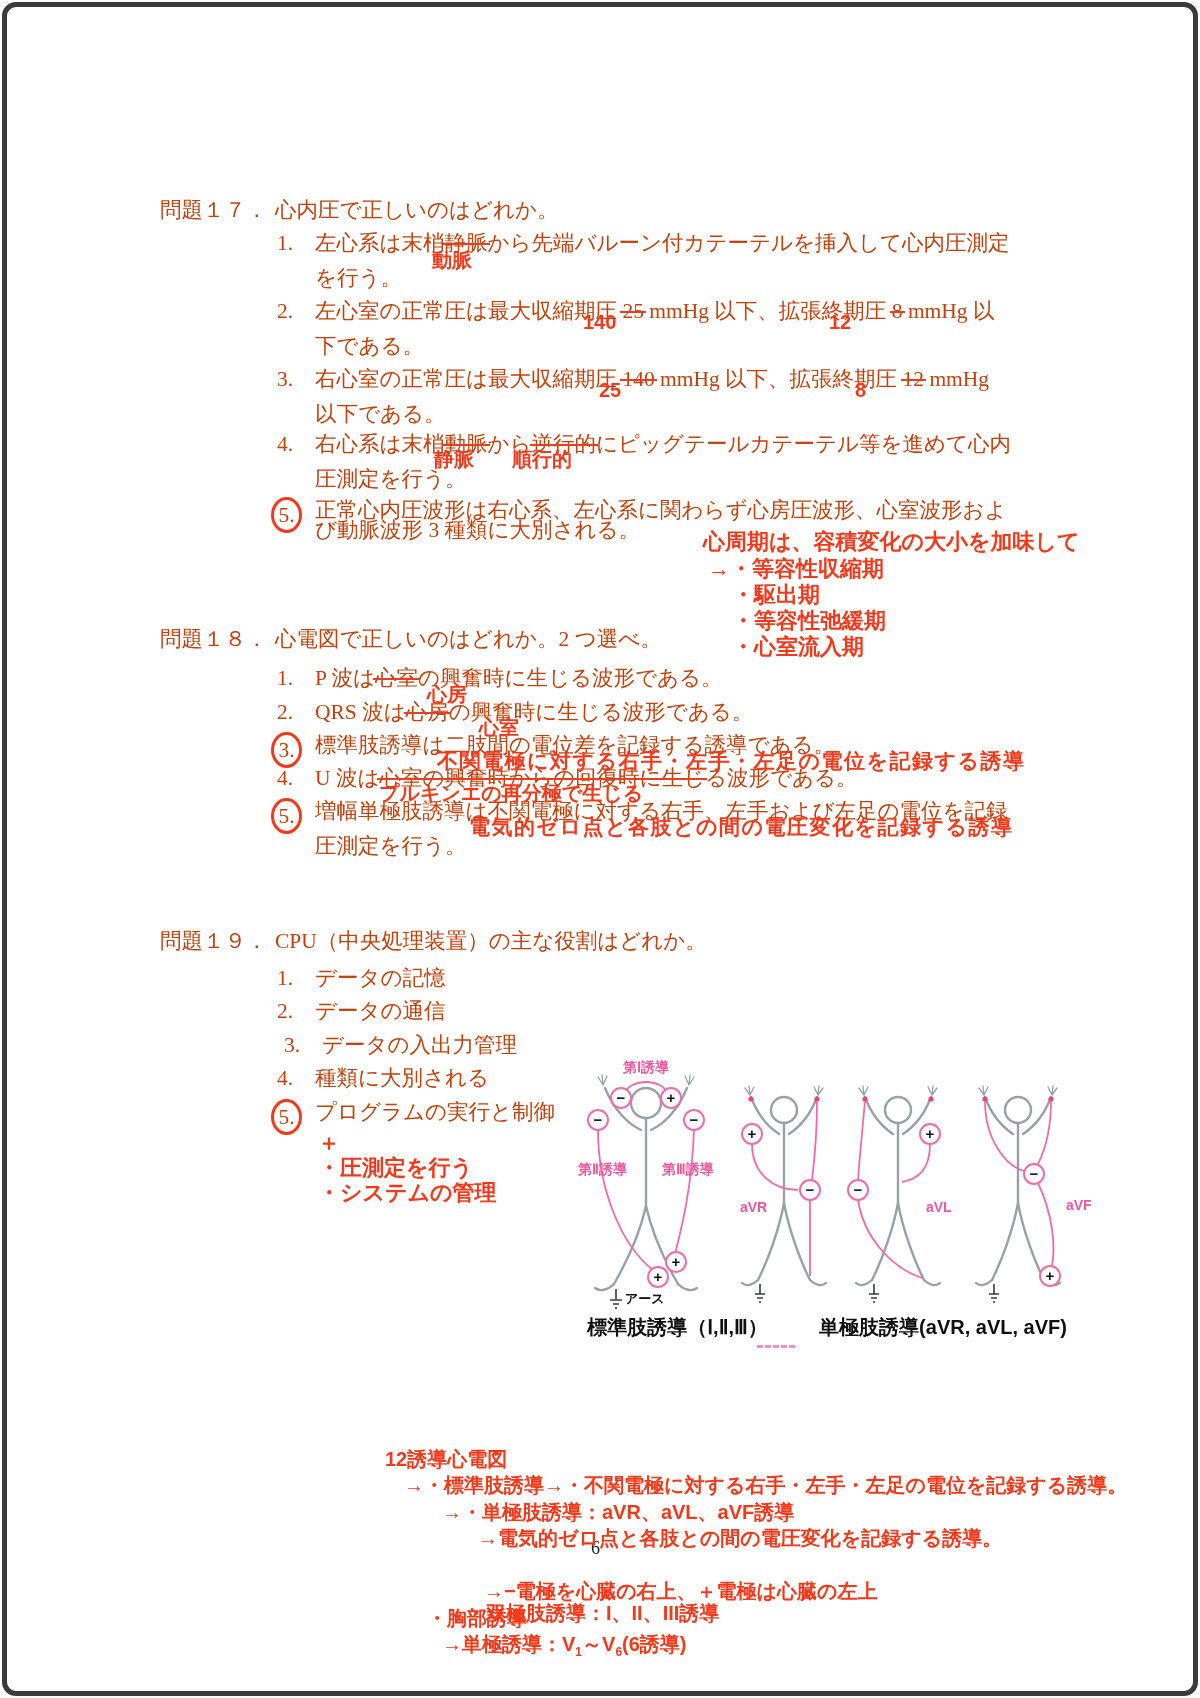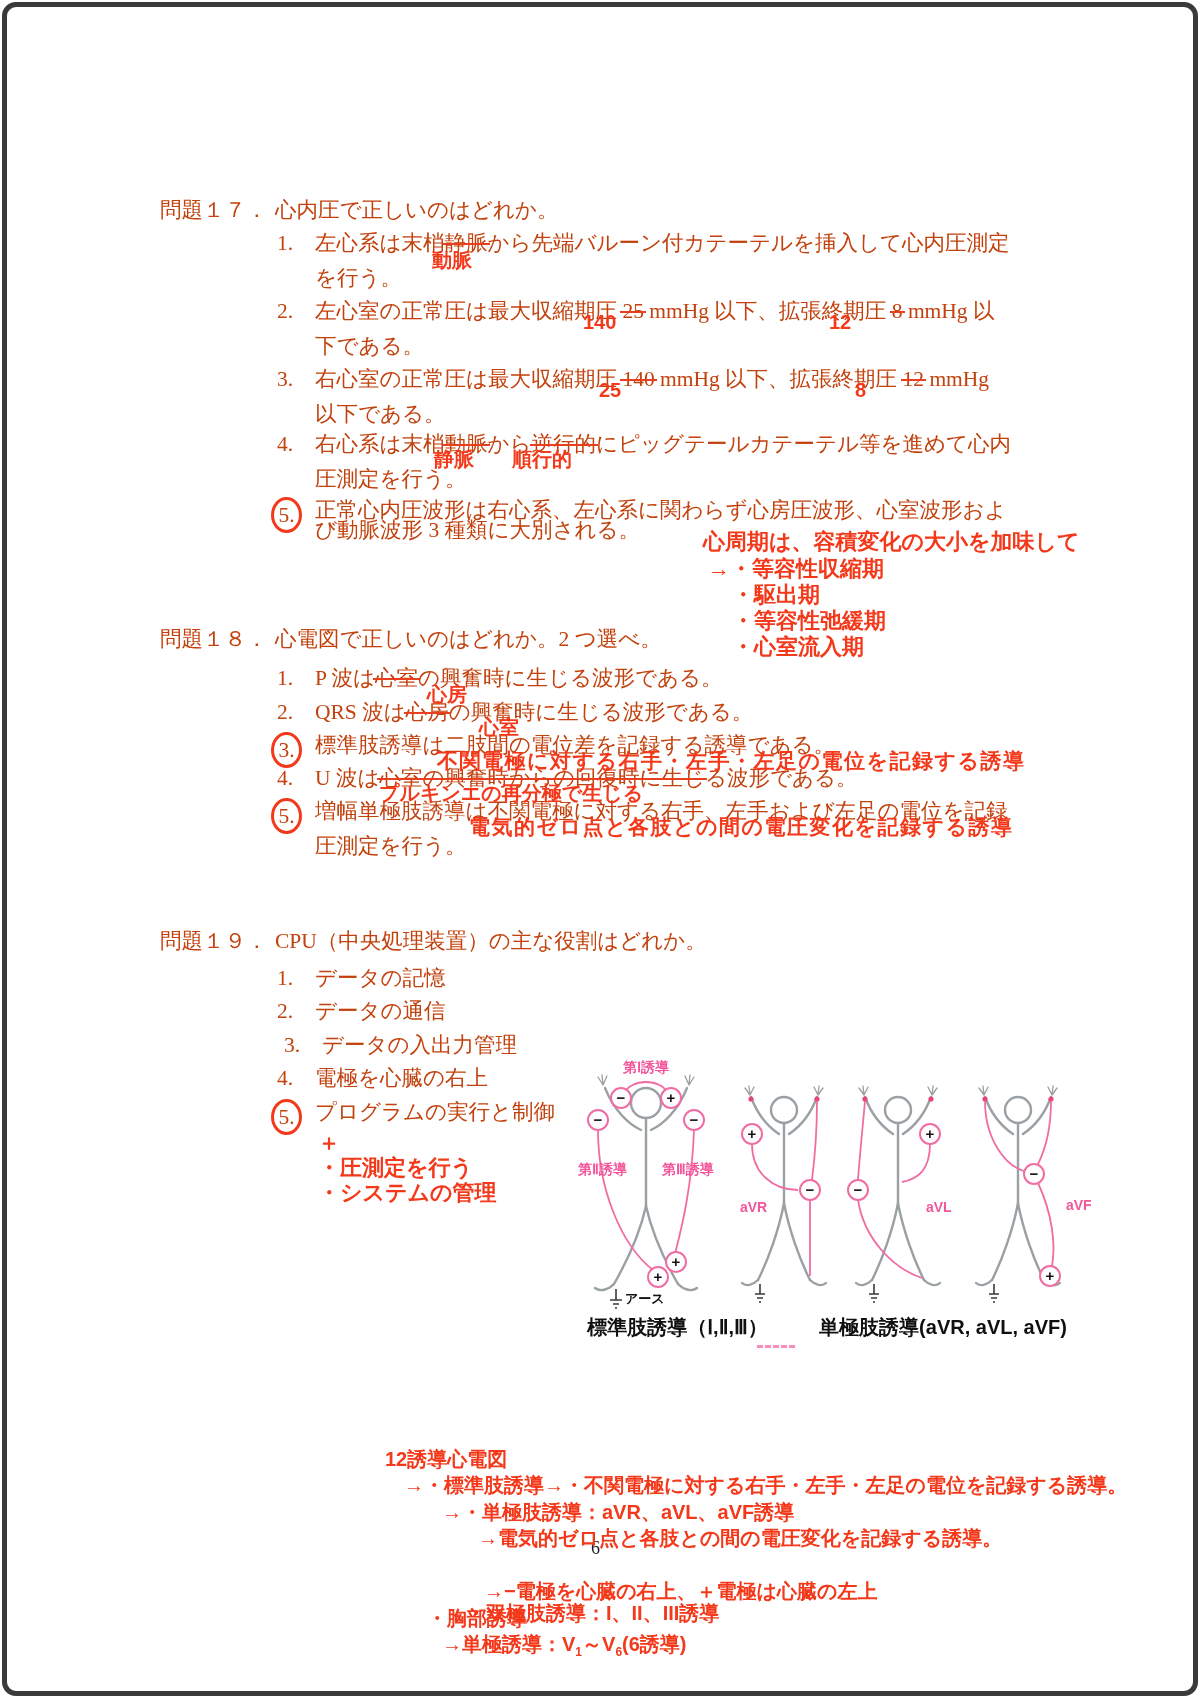--- a/index.html
+++ b/index.html
@@ -116,21 +116,21 @@
   <div class="t" style="left:277px;top:963px;">
     <span class="num">1.</span><span>データの記憶</span>
   </div>
   <div class="t" style="left:277px;top:996px;">
     <span class="num">2.</span><span>データの通信</span>
   </div>
   <div class="t" style="left:284px;top:1030px;">
     <span class="num">3.</span><span>データの入出力管理</span>
   </div>
   <div class="t" style="left:277px;top:1063px;">
-    <span class="num">4.</span><span>電極を心臓の右上</span>
+    <span class="num">4.</span><span>種類に大別される</span>
   </div>
   <div class="t" style="left:277px;top:1097px;">
     <span class="num circ">5.</span><span>プログラムの実行と制御</span>
   </div>
   <div class="red big" style="left:318px;top:1128px;">＋</div>
   <div class="red big" style="left:318px;top:1153px;">・圧測定を行う</div>
   <div class="red big" style="left:318px;top:1178px;">・システムの管理</div>
 
   <svg class="fig" style="left:568px;top:1058px;" width="155" height="255" viewBox="0 0 155 255">
     <g class="body">

